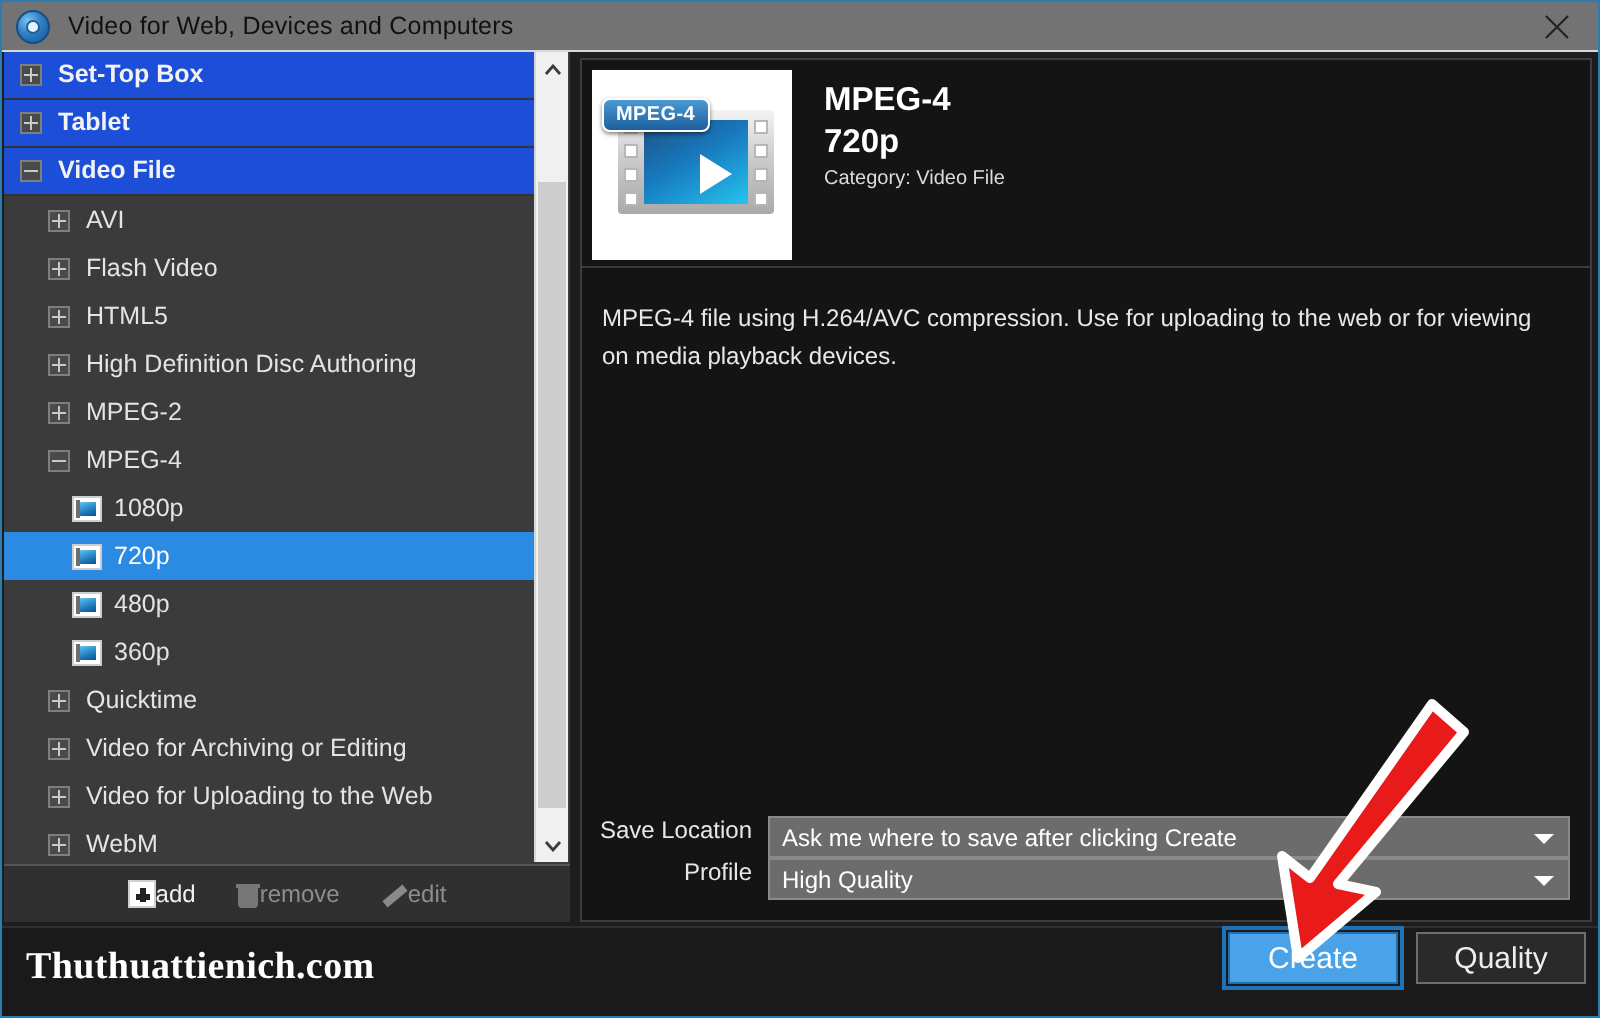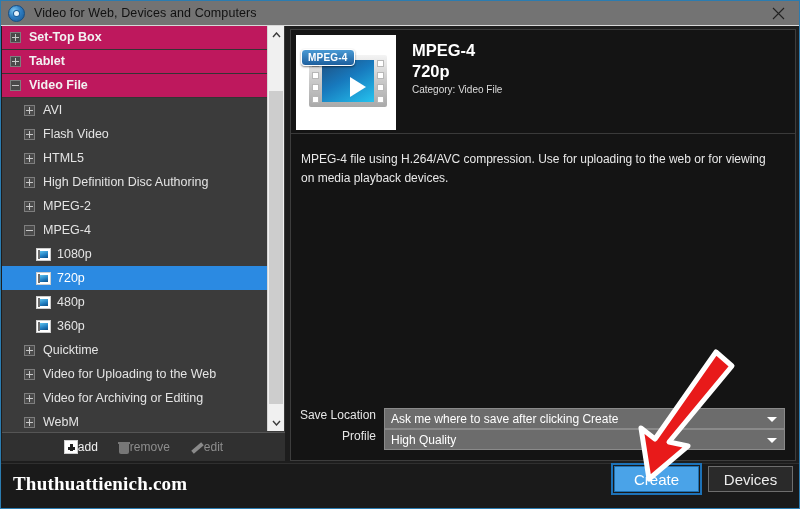--- a/index.html
+++ b/index.html
@@ -98,21 +98,21 @@
   .tree-row {
     position: relative;
     height: 24px;
     display: flex;
     align-items: center;
     color: #e4e4e4;
     font-size: 12.5px;
     white-space: nowrap;
     box-sizing: border-box;
   }
-  .tree-row.lvl0 { background: #be185d; padding-left: 8px; font-weight: bold; color: #f2f2f2; border-bottom: 1px solid #343434;}
+  .tree-row.lvl0 { background: #1d4ed8; padding-left: 8px; font-weight: bold; color: #f2f2f2; border-bottom: 1px solid #343434;}
   .tree-row.lvl1 { background: #3b3b3b; padding-left: 22px; }
   .tree-row.lvl2 { background: #3b3b3b; padding-left: 34px; }
   .tree-row.selected { background: #2b8ae2; }
   .tree-row.selected .tree-label { color: #ffffff; }
 
   .exp {
     width: 11px; height: 11px;
     box-sizing: border-box;
     border: 1px solid #7e7e7e;
     background: #4a4a4a;
@@ -523,25 +523,25 @@
           <div class="tree-row lvl2">
             <span class="vicon"></span>
             <span class="tree-label">360p</span>
           </div>
           <div class="tree-row lvl1">
             <span class="exp plus"></span>
             <span class="tree-label">Quicktime</span>
           </div>
           <div class="tree-row lvl1">
             <span class="exp plus"></span>
+            <span class="tree-label">Video for Archiving or Editing</span>
+          </div>
+          <div class="tree-row lvl1">
+            <span class="exp plus"></span>
             <span class="tree-label">Video for Uploading to the Web</span>
-          </div>
-          <div class="tree-row lvl1">
-            <span class="exp plus"></span>
-            <span class="tree-label">Video for Archiving or Editing</span>
           </div>
           <div class="tree-row lvl1">
             <span class="exp plus"></span>
             <span class="tree-label">WebM</span>
           </div>
         </div>
 
       <div id="tree-scrollbar">
         <div class="sb-btn up">
           <svg width="9" height="6" viewBox="0 0 9 6">
@@ -615,21 +615,21 @@
             <span>High Quality</span>
             <span class="caret"></span>
           </div>
         </div>
       </div>
     </div>
 
     <div id="footer">
       <div id="watermark">Thuthuattienich.com</div>
       <div class="btn" id="btn-create">Create</div>
-      <div class="btn" id="btn-cancel">Devices</div>
+      <div class="btn" id="btn-cancel">Quality</div>
     </div>
 
   </div>
 
   <svg id="arrow-anno" viewBox="0 0 110 145">
     <path d="M 85 6 L 101 20 L 38 96 L 57 100 L 18 133 L 10 82 L 24 93 Z" fill="#e81a1a" stroke="#ffffff" stroke-width="5" stroke-linejoin="round"></path>
   </svg>
 
 </div>
 

